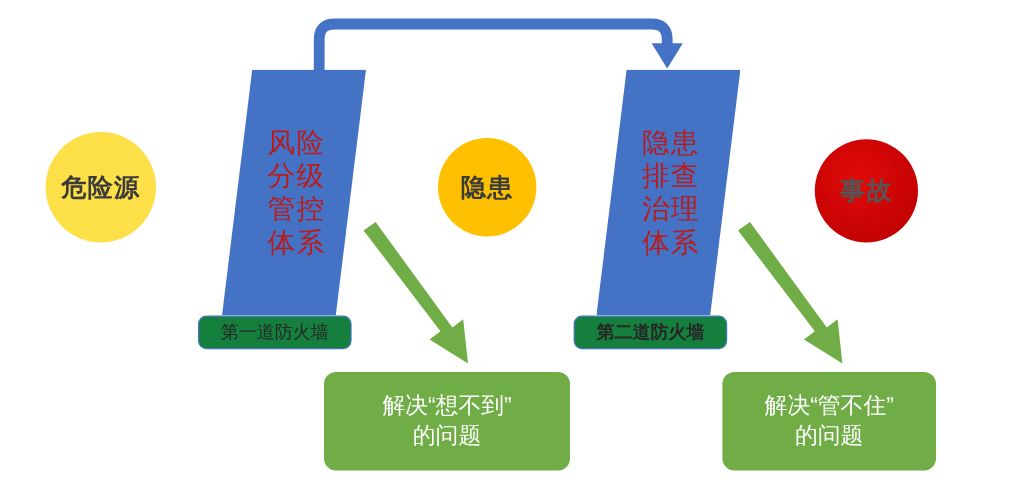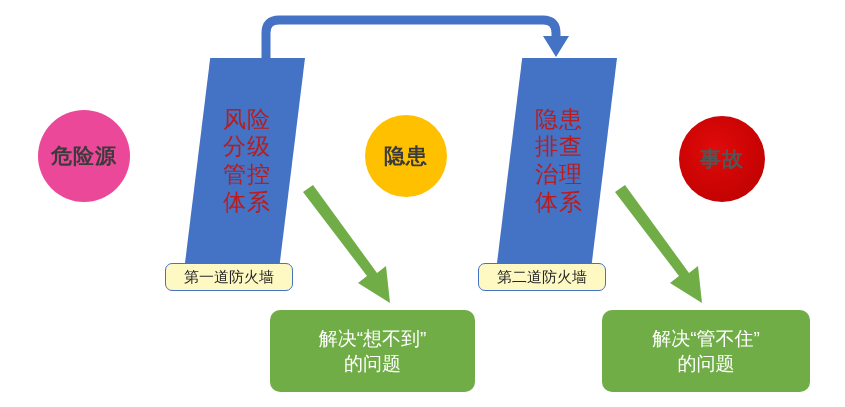--- a/index.html
+++ b/index.html
@@ -5,21 +5,21 @@
   html,body{margin:0;padding:0;background:#ffffff;}
   body{width:845px;height:407px;overflow:hidden;
        font-family:"Liberation Sans","DejaVu Sans",sans-serif;}
   #canvas{position:relative;width:845px;height:407px;background:#ffffff;}
   #canvas > *{position:absolute;}
 
   
   .circle{border-radius:50%;display:flex;align-items:center;justify-content:center;}
   .circle-label{font-weight:bold;font-size:21px;letter-spacing:1px;white-space:nowrap;}
 
-  .hazard-circle{left:38px;top:110px;width:92px;height:92px;background:#ec4899;}
+  .hazard-circle{left:38px;top:110px;width:92px;height:92px;background:#fde047;}
   .hazard-circle .circle-label{color:#3B3B3B;}
 
   .danger-circle{left:365px;top:115px;width:82px;height:82px;background:#FFC000;}
   .danger-circle .circle-label{color:#3B3B3B;}
 
   .accident-circle{left:679px;top:116px;width:86px;height:86px;
        background:radial-gradient(circle at 42% 38%, #E00B0B 0%, #D00505 42%, #B80000 100%);justify-content:center;}
   .accident-circle .circle-label{color:#555555;}
 
   
@@ -29,32 +29,32 @@
   .para-text{position:absolute;inset:0;display:flex;flex-direction:column;
        align-items:center;justify-content:center;gap:1px;
        color:#b91c1c;font-size:23px;line-height:1.16;letter-spacing:1px;
        font-weight:400;padding-left:4px;box-sizing:border-box;}
   .para-line{white-space:nowrap;}
 
   .para-1{left:185px;top:58px;}
   .para-2{left:497px;top:58px;}
 
   
-  .fw-label{height:28px;border:1px solid #4472C4;border-radius:7px;background:#fef9c3;
+  .fw-label{height:28px;border:1px solid #4472C4;border-radius:7px;background:#15803d;
        display:flex;align-items:center;justify-content:center;padding:0 9px;
        font-size:15px;color:#262626;white-space:nowrap;box-sizing:border-box;}
   .fw-1{left:165px;top:263px;width:128px;}
-  .fw-2{left:478px;top:263px;width:128px;}
+  .fw-2{left:478px;top:263px;width:128px;font-weight:bold;}
 
   
   .green-box{background:#70AD47;border-radius:10px;display:flex;flex-direction:column;
        align-items:center;justify-content:center;color:#ffffff;font-size:19px;
        line-height:1.32;text-align:right;box-sizing:border-box;}
   .gb-1{left:270px;top:310px;width:205px;height:82px;}
-  .gb-2{left:602px;top:310px;width:208px;height:82px;}
+  .gb-2{left:602px;top:310px;width:178px;height:82px;}
 
   
   #arrows{left:0;top:0;width:845px;height:407px;pointer-events:none;}
 </style>
 </head>
 <body>
 
 <div id="canvas">
 
   <svg id="arrows" viewBox="0 0 845 407" xmlns="http://www.w3.org/2000/svg">

